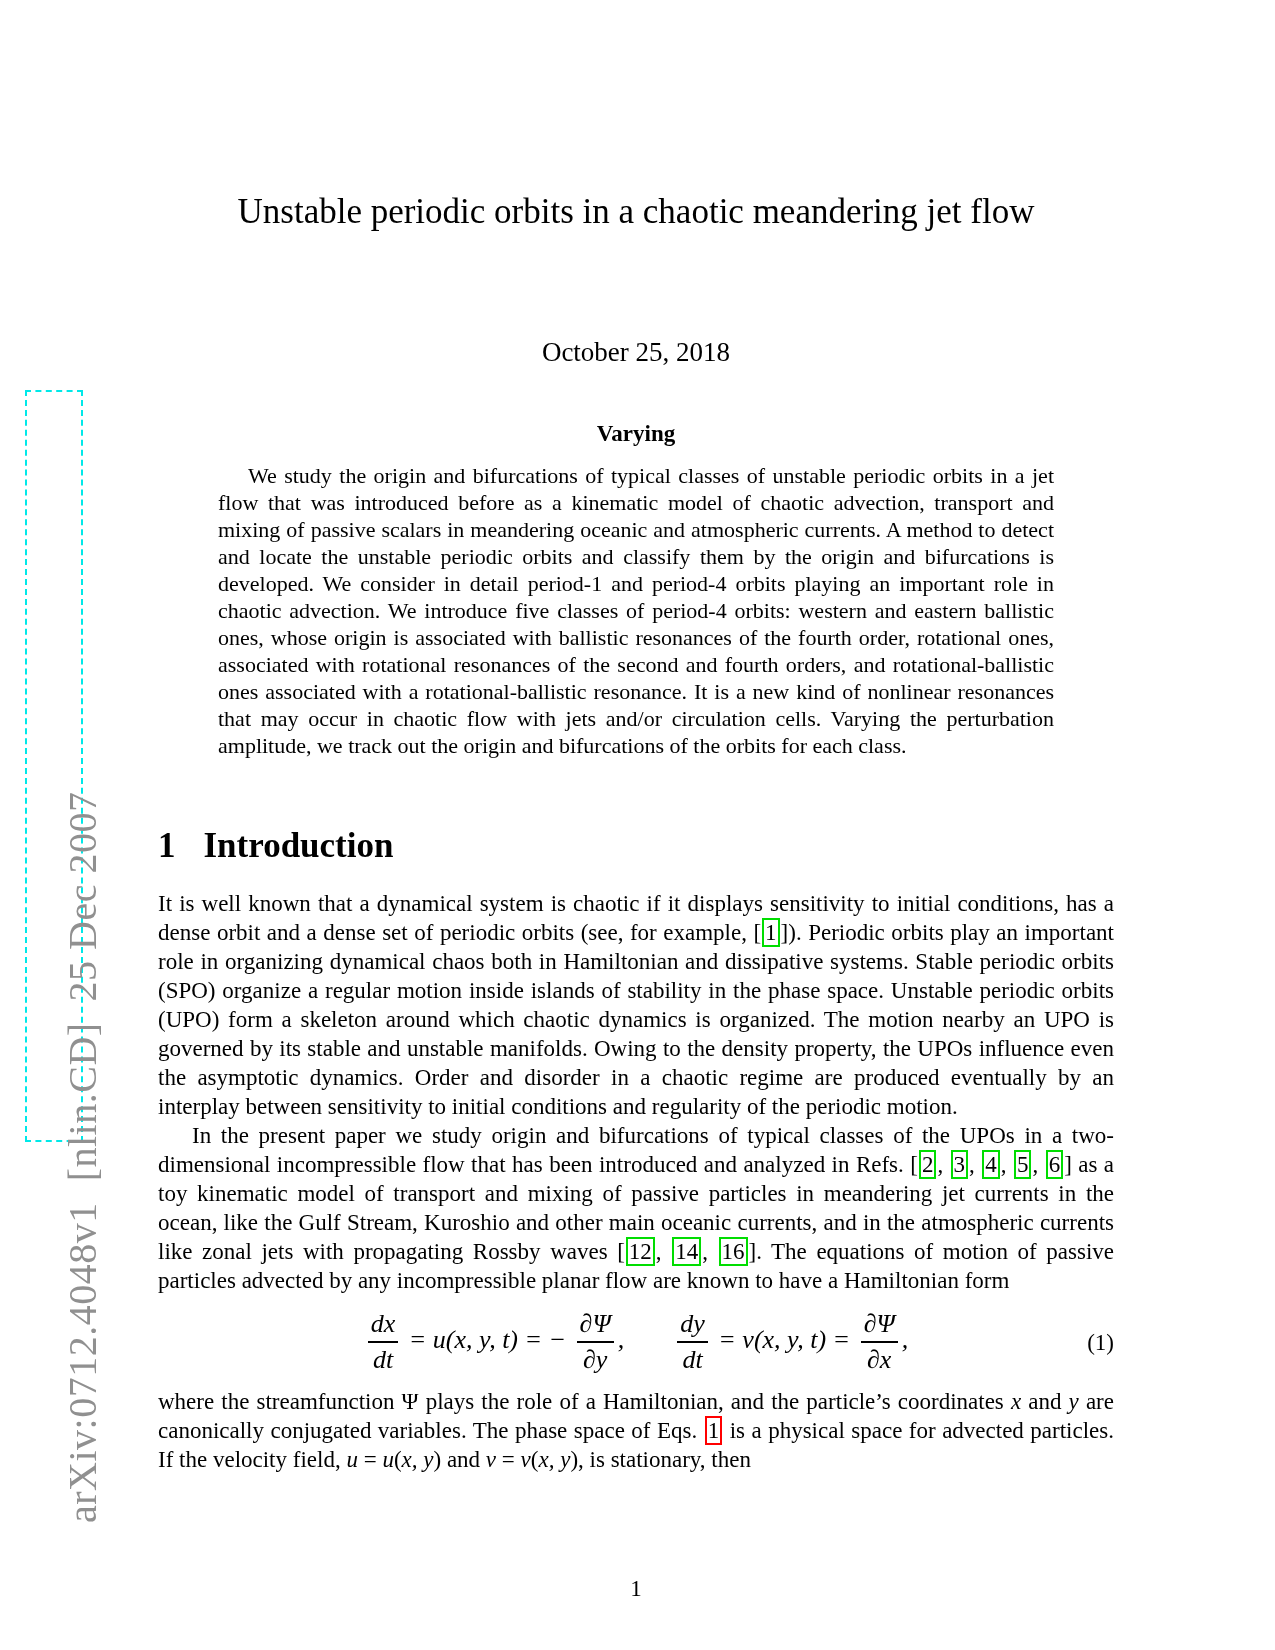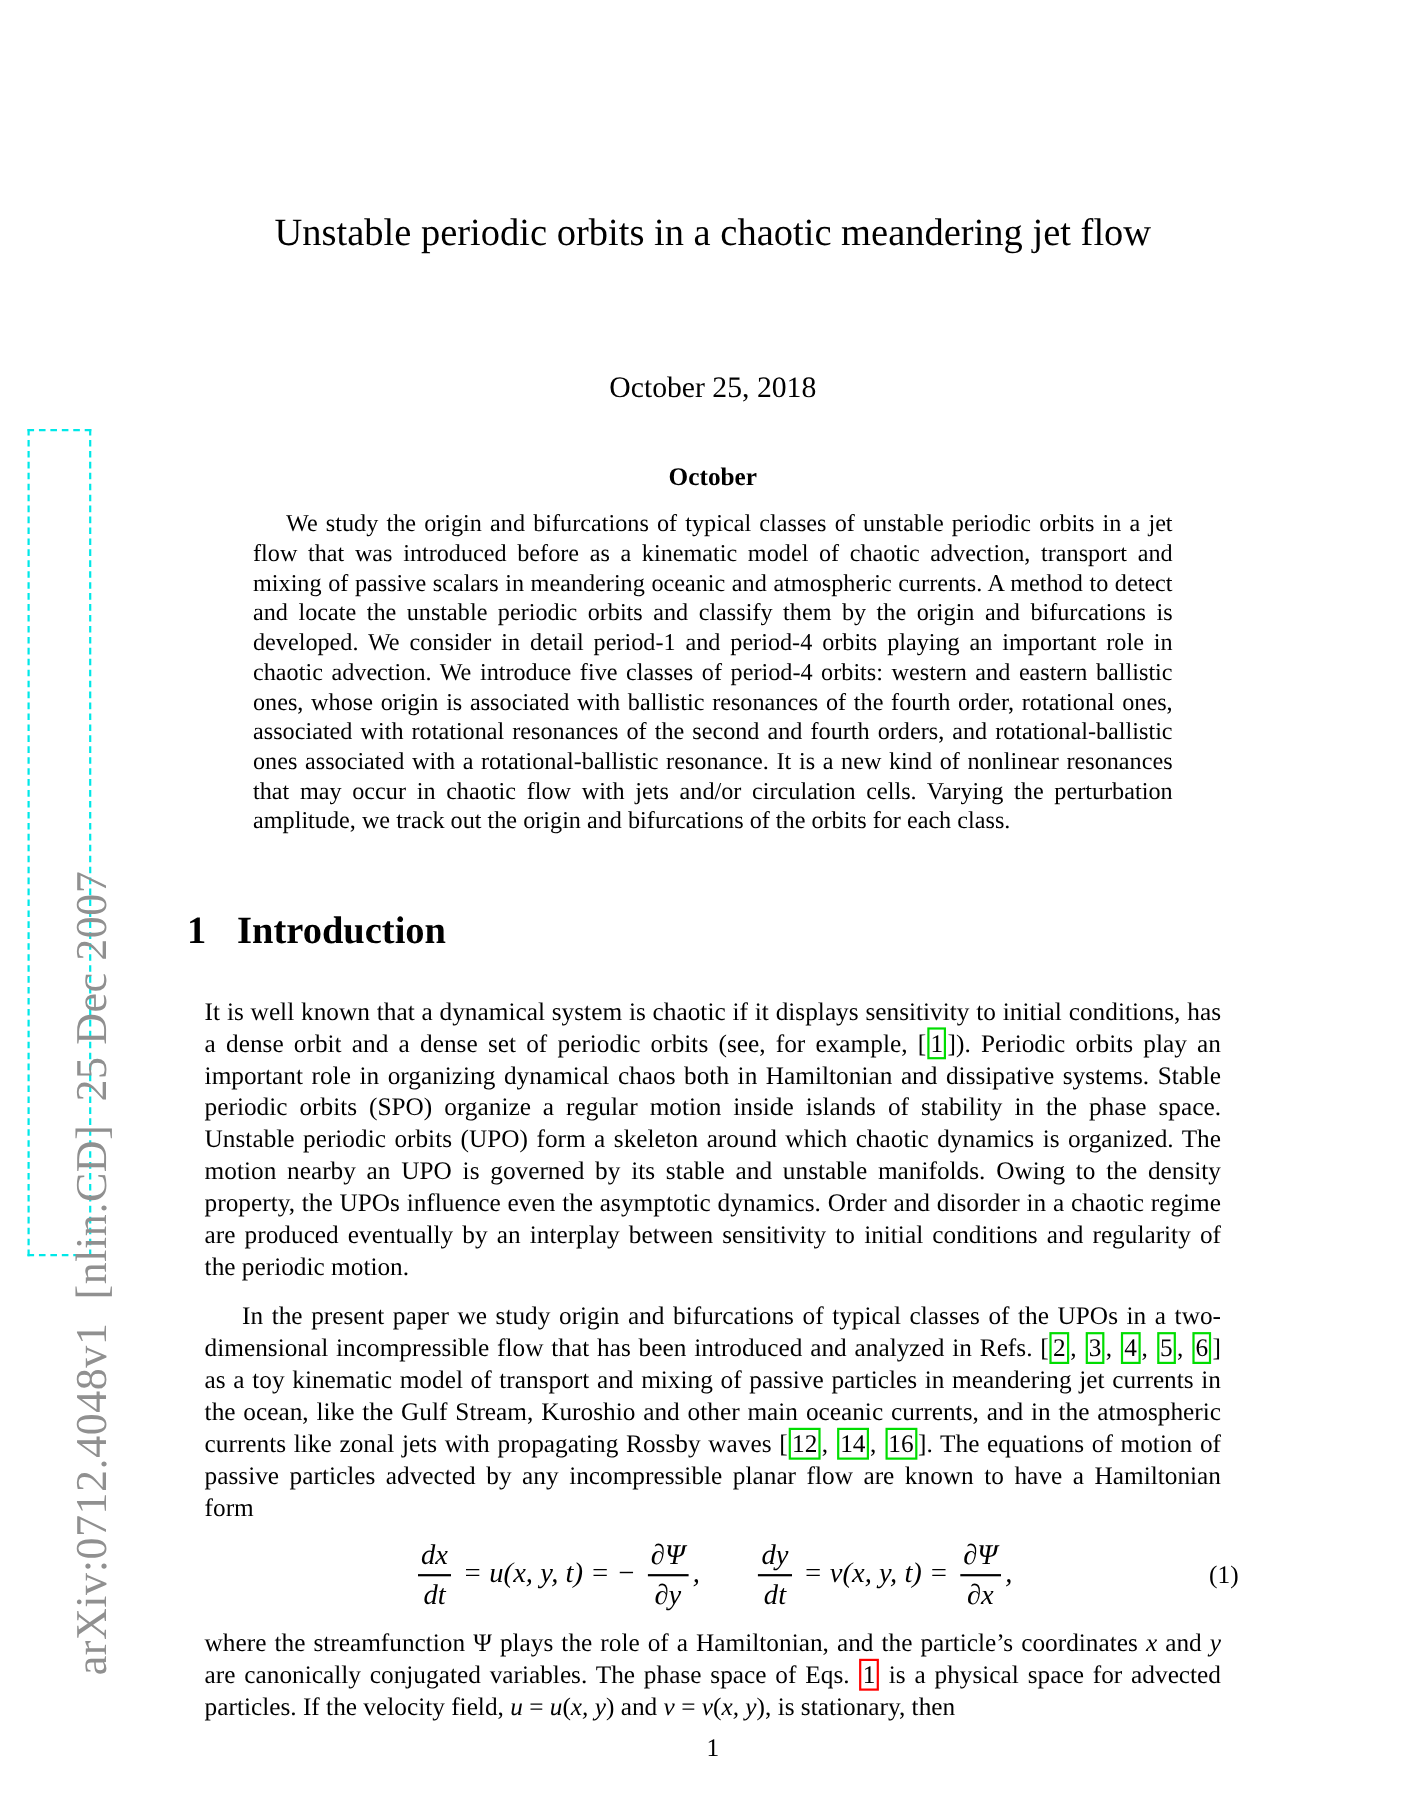--- a/index.html
+++ b/index.html
@@ -5,37 +5,37 @@
   html,body { margin:0; padding:0; background:#e8e8e8; }
   .page {
     position:relative;
     width:1275px; height:1650px;
     margin:0 auto;
     background:#ffffff;
     color:#000;
     font-family:"Liberation Serif","DejaVu Serif",serif;
     overflow:hidden;
   }
-  .content { position:absolute; left:170px; top:0; width:956px; height:100%; }
+  .content { position:absolute; left:158px; top:0; width:956px; height:100%; }
 
   .title { position:absolute; top:191px; left:0; width:100%; text-align:center; font-size:35px; line-height:1.2; }
   .authors { position:absolute; top:277px; left:0; width:100%; text-align:center; font-size:27px; }
   .date { position:absolute; top:337px; left:0; width:100%; text-align:center; font-size:27px; }
 
   .abstract-label { position:absolute; top:421px; left:0; width:100%; text-align:center; font-size:23px; font-weight:bold; }
   .abstract-body {
     position:absolute; top:462px; left:60px; width:836px;
     font-size:22px; line-height:27px; text-align:justify; text-indent:30px;font-family:Liberation Serif, serif;
   }
 
   .section-heading { position:absolute; top:826px; left:0; font-size:35px; font-weight:bold; }
   .section-heading .sec-num { margin-right:28px; }
 
   .body-text { position:absolute; top:889px; left:0; width:956px; font-size:23px; line-height:29px; text-align:justify; }
-  .body-text p { margin:16px; padding:0; }
+  .body-text p { margin:0; padding:0; }
   .body-text p.indent { text-indent:34px; }
 
   .cite-box {
     border:2px solid var(--citation-box,#00dd00);
     padding:0 1px; margin:0 1px;
   }
   .eqref-box {
     border:2px solid var(--eqref-box,#ff0000);
     padding:0 1px; margin:0 1px;
   }
@@ -74,21 +74,21 @@
 
   <div class="wm-box">
     <span class="wm-text">arXiv:0712.4048v1  [nlin.CD]  25 Dec 2007</span>
   </div>
 
   <div class="content">
 
     <div class="title">Unstable periodic orbits in a chaotic meandering jet flow</div>
     <div class="date">October 25, 2018</div>
 
-    <div class="abstract-label">October</div>
+    <div class="abstract-label">Varying</div>
     <div class="abstract-body">We study the origin and bifurcations of typical classes of unstable periodic orbits in a jet flow that was introduced before as a kinematic model of chaotic advection, transport and mixing of passive scalars in meandering oceanic and atmospheric currents. A method to detect and locate the unstable periodic orbits and classify them by the origin and bifurcations is developed. We consider in detail period-1 and period-4 orbits playing an important role in chaotic advection. We introduce five classes of period-4 orbits: western and eastern ballistic ones, whose origin is associated with ballistic resonances of the fourth order, rotational ones, associated with rotational resonances of the second and fourth orders, and rotational-ballistic ones associated with a rotational-ballistic resonance. It is a new kind of nonlinear resonances that may occur in chaotic flow with jets and/or circulation cells. Varying the perturbation amplitude, we track out the origin and bifurcations of the orbits for each class.</div>
 
     <div class="section-heading">
       <span class="sec-num">1</span><span>Introduction</span>
     </div>
 
     <div class="body-text">
       <p>It is well known that a dynamical system is chaotic if it displays sensitivity to initial conditions, has a dense orbit and a dense set of periodic orbits (see, for example, [<span class="cite-box">1</span>]). Periodic orbits play an important role in organizing dynamical chaos both in Hamiltonian and dissipative systems. Stable periodic orbits (SPO) organize a regular motion inside islands of stability in the phase space. Unstable periodic orbits (UPO) form a skeleton around which chaotic dynamics is organized. The motion nearby an UPO is governed by its stable and unstable manifolds. Owing to the density property, the UPOs influence even the asymptotic dynamics. Order and disorder in a chaotic regime are produced eventually by an interplay between sensitivity to initial conditions and regularity of the periodic motion.</p>
       <p class="indent">In the present paper we study origin and bifurcations of typical classes of the UPOs in a two-dimensional incompressible flow that has been introduced and analyzed in Refs. [<span class="cite-box">2</span>, <span class="cite-box">3</span>, <span class="cite-box">4</span>, <span class="cite-box">5</span>, <span class="cite-box">6</span>] as a toy kinematic model of transport and mixing of passive particles in meandering jet currents in the ocean, like the Gulf Stream, Kuroshio and other main oceanic currents, and in the atmospheric currents like zonal jets with propagating Rossby waves [<span class="cite-box">12</span>, <span class="cite-box">14</span>, <span class="cite-box">16</span>]. The equations of motion of passive particles advected by any incompressible planar flow are known to have a Hamiltonian form</p>
 

